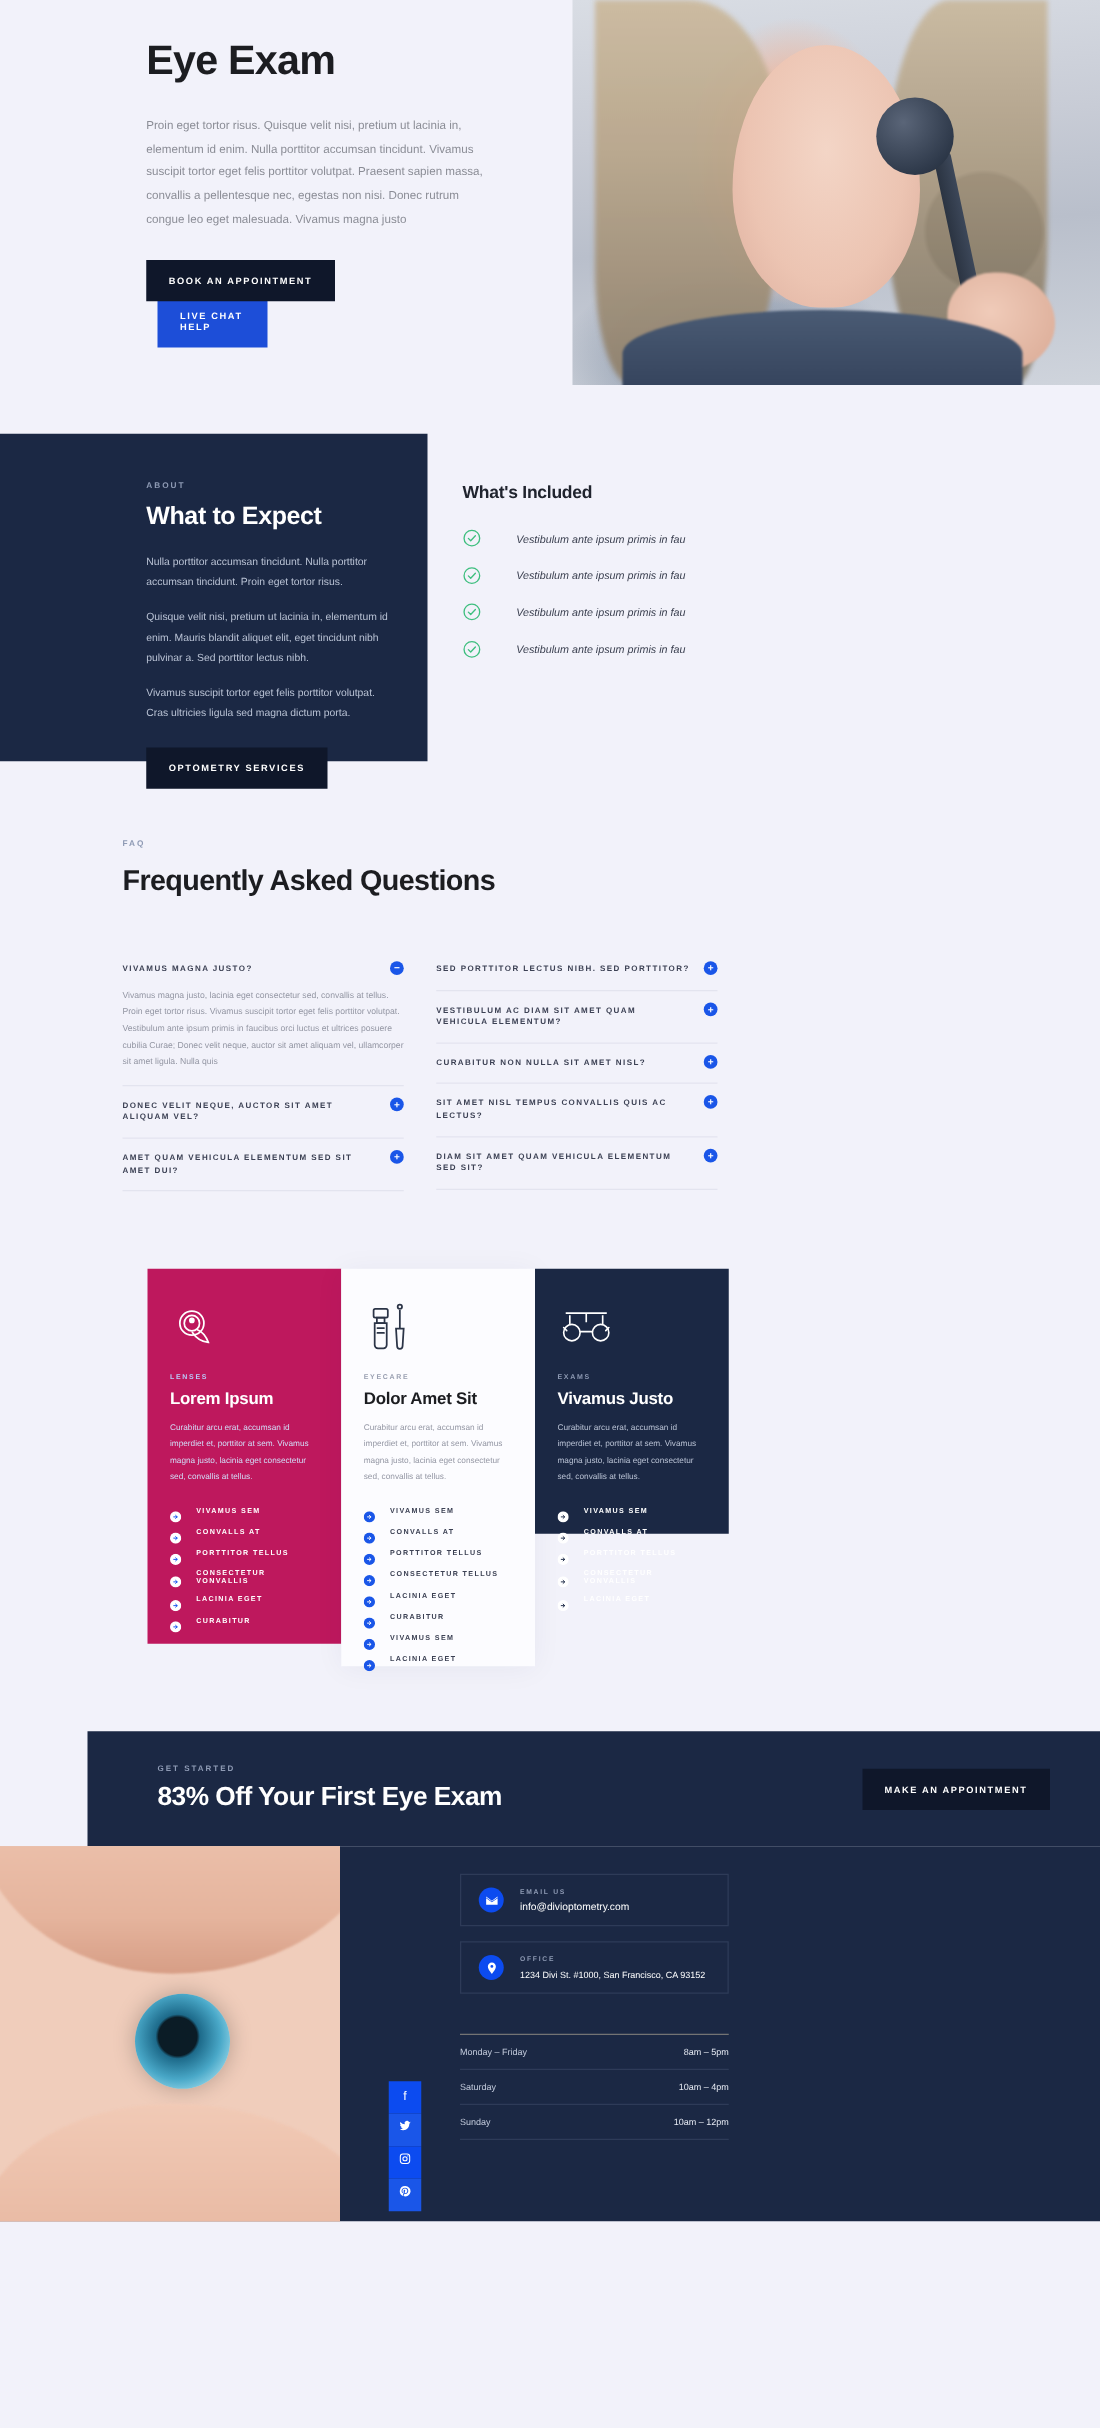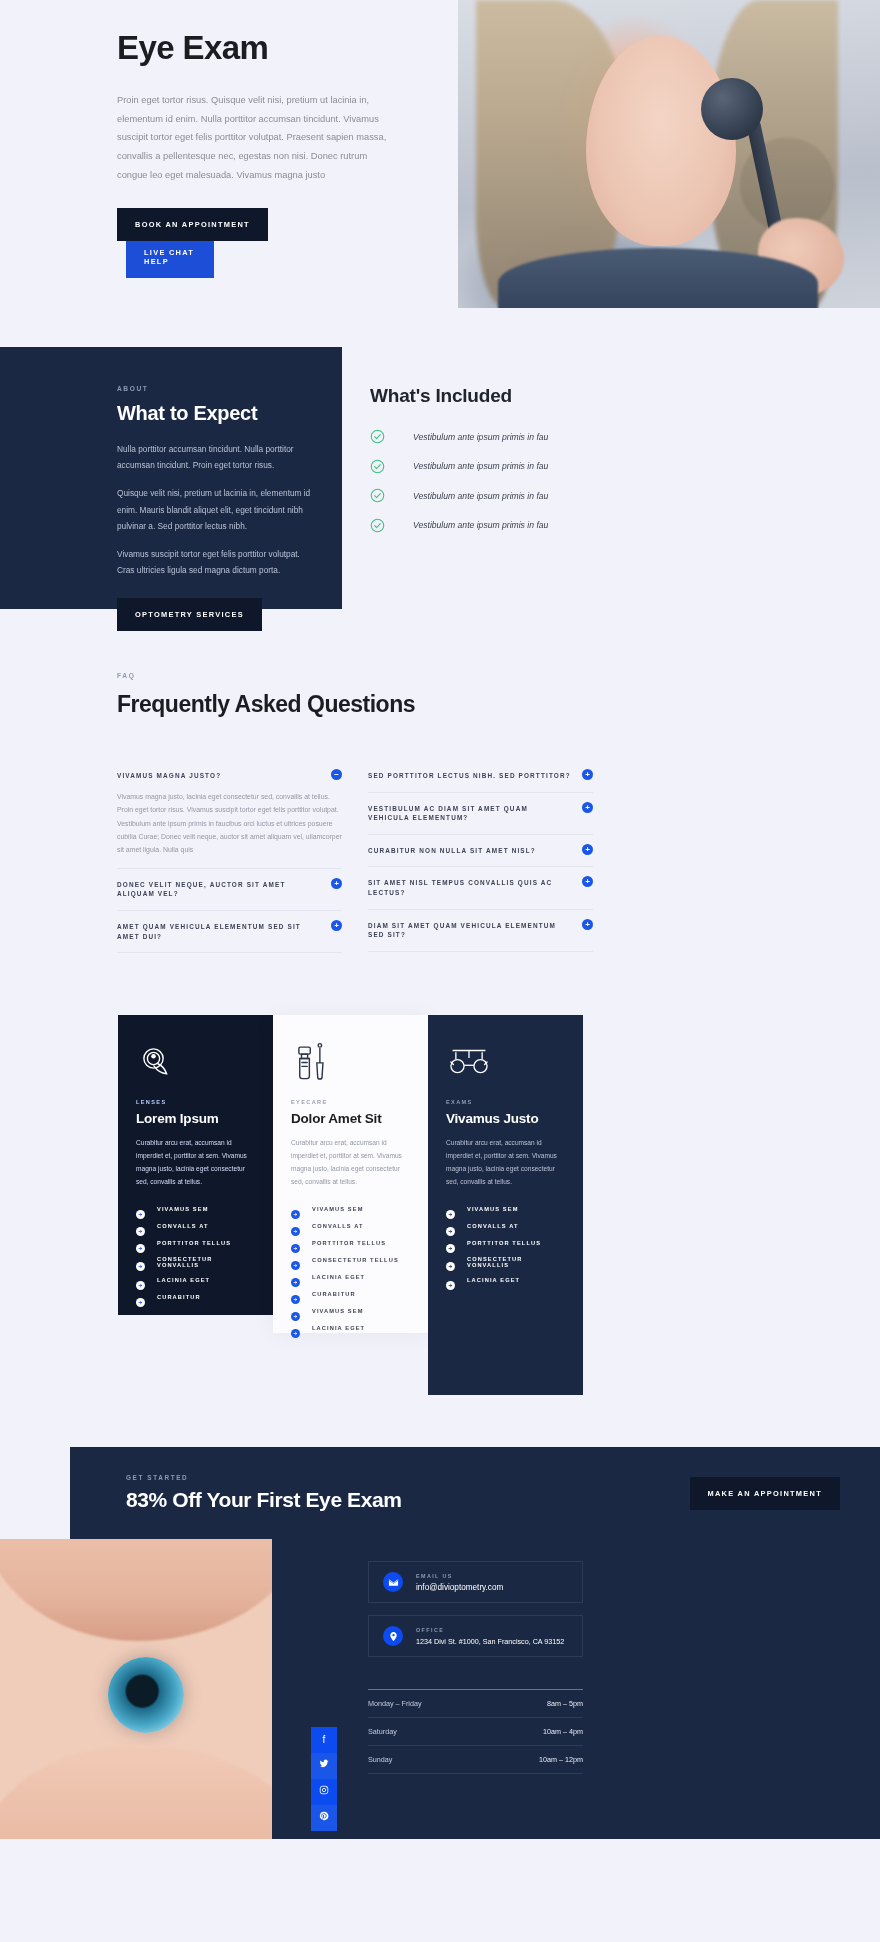--- a/index.html
+++ b/index.html
@@ -95,28 +95,28 @@
   .about-dark h2 {
     margin-top: 10px; font-size: 20px; font-weight: 700; color: #fff; letter-spacing: -.3px;
   }
   .about-dark p {
     margin-top: 16px; font-size: 8.3px; line-height: 1.95; color: #b9c2d4;
   }
   .about-dark p + p { margin-top: 12px; }
   .about-dark .btn { margin-top: 20px; }
 
   .about-right { position: absolute; left: 370px; top: 38px; width: 300px; }
-  .about-right h3 { font-size: 19px; font-weight: 600; color: #20242e; letter-spacing: -.2px; }
+  .about-right h3 { font-size: 14px; font-weight: 600; color: #20242e; letter-spacing: -.2px; }
   .check-list { margin-top: 22px; }
   .check-row { display: flex; align-items: center; gap: 28px; margin-bottom: 14.5px; font-style: italic; }
   .check-ic { width: 15px; height: 15px; flex: 0 0 15px; }
   .check-row span.lbl { font-size: 8.6px; color: #3b4050; font-weight: 500; }
 
   
-  .faq { position: relative; margin-top: 63px; padding-left: 117px; }
+  .faq { position: relative; margin-top: 63px; padding-left: 82px; margin-left: 16px; }
   .faq h2 {
     margin-top: 12px; font-size: 23px; font-weight: 600; color: #1c1d21; letter-spacing: -.5px;
   }
   .faq-grid { display: flex; gap: 26px; margin-top: 42px; width: 600px; }
   .faq-col { width: 225px; }
   .faq-item { border-bottom: 1px solid #e3e4ef; padding: 11px 0 11px 0; position: relative; }
   .faq-item:first-child { border-top: 0; }
   .faq-q {
     font-size: 6.4px; font-weight: 700; letter-spacing: 1.15px; color: #3c4154;
     text-transform: uppercase; padding-right: 22px; line-height: 1.5;
@@ -125,23 +125,23 @@
     position: absolute; right: 0; top: 9px; width: 11px; height: 11px; border-radius: 50%;
     background: #1a56e8; color: #fff; font-size: 8px; line-height: 11px; text-align: center;
     font-weight: 700;
   }
   .faq-a { font-size: 6.9px; line-height: 1.95; color: #9497a4; margin-top: 9px; }
   .faq-item.open { border-bottom: 1px solid #e3e4ef; }
 
   
   .cards { position: relative; margin-top: 62px; padding-left: 118px; display: flex; }
   .card { width: 155px; padding: 26px 18px 22px 18px; position: relative; }
-  .card-1 { background: #0f172a; height: 300px; }
+  .card-1 { background: #be185d; height: 300px; }
   .card-2 { background: #fcfcff; height: 318px; margin-top: 0; box-shadow: 0 2px 22px rgba(20,30,70,.05); }
-  .card-3 { background: #1b2844; height: 380px; }
+  .card-3 { background: #1b2844; height: 212px; }
   .card .c-icon { height: 48px; margin-bottom: 10px; }
   .card .c-eyebrow { font-size: 5.6px; letter-spacing: 1.35px; font-weight: 700; text-transform: uppercase; }
   .card h4 { font-size: 13.5px; font-weight: 600; margin-top: 6px; letter-spacing: -.2px; }
   .card p { font-size: 6.6px; line-height: 1.95; margin-top: 11px; }
   .card ul { list-style: none; margin-top: 16px; }
   .card li { display: flex; align-items: center; gap: 12px; margin-bottom: 8px; }
   .card li .arw { width: 9px; height: 9px; flex: 0 0 9px; border-radius: 50%; }
   .card li .txt { font-size: 5.7px; font-weight: 700; letter-spacing: 1.1px; text-transform: uppercase; }
   .card-1, .card-1 h4 { color: #fff; }
   .card-1 .c-eyebrow { color: #b9ccfb; }

